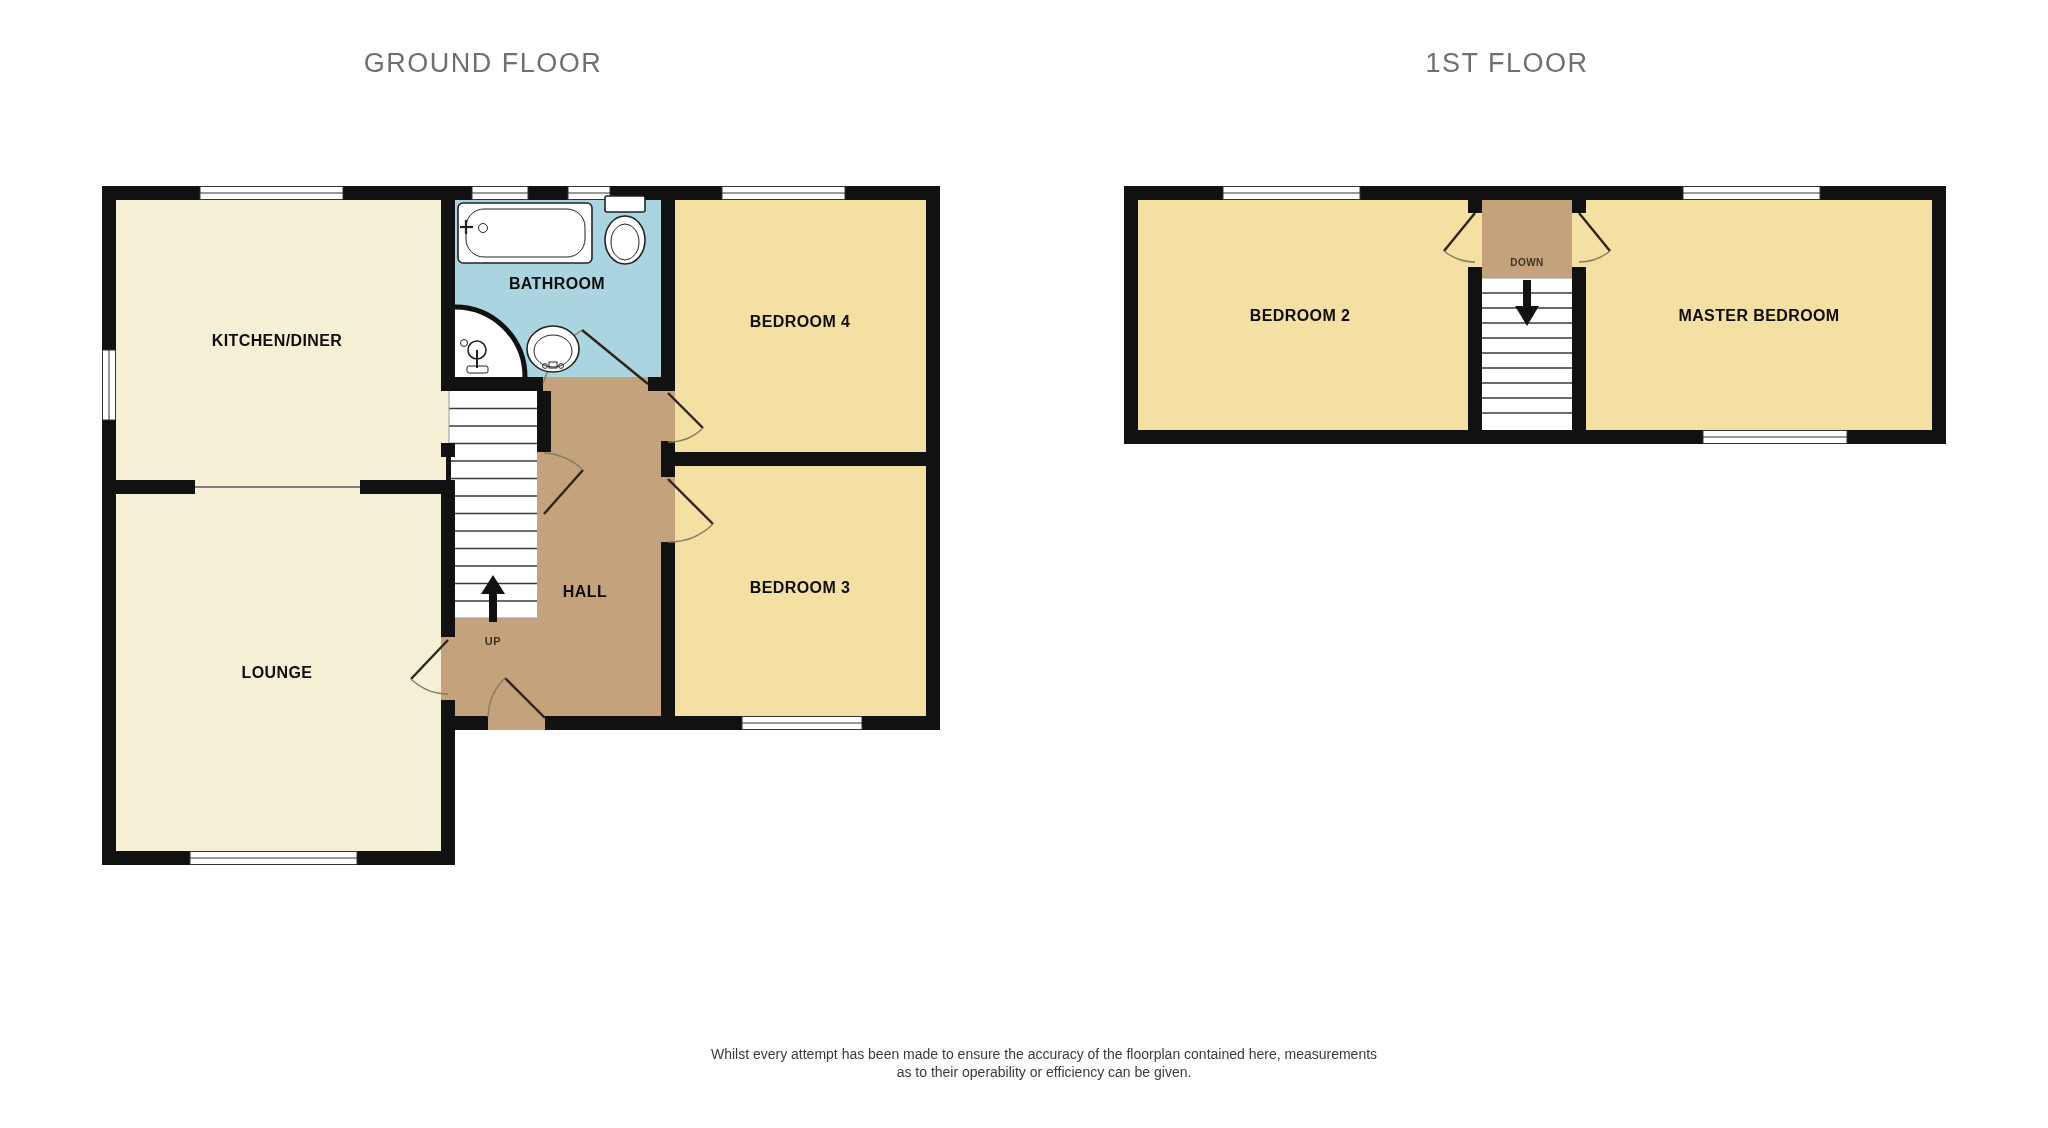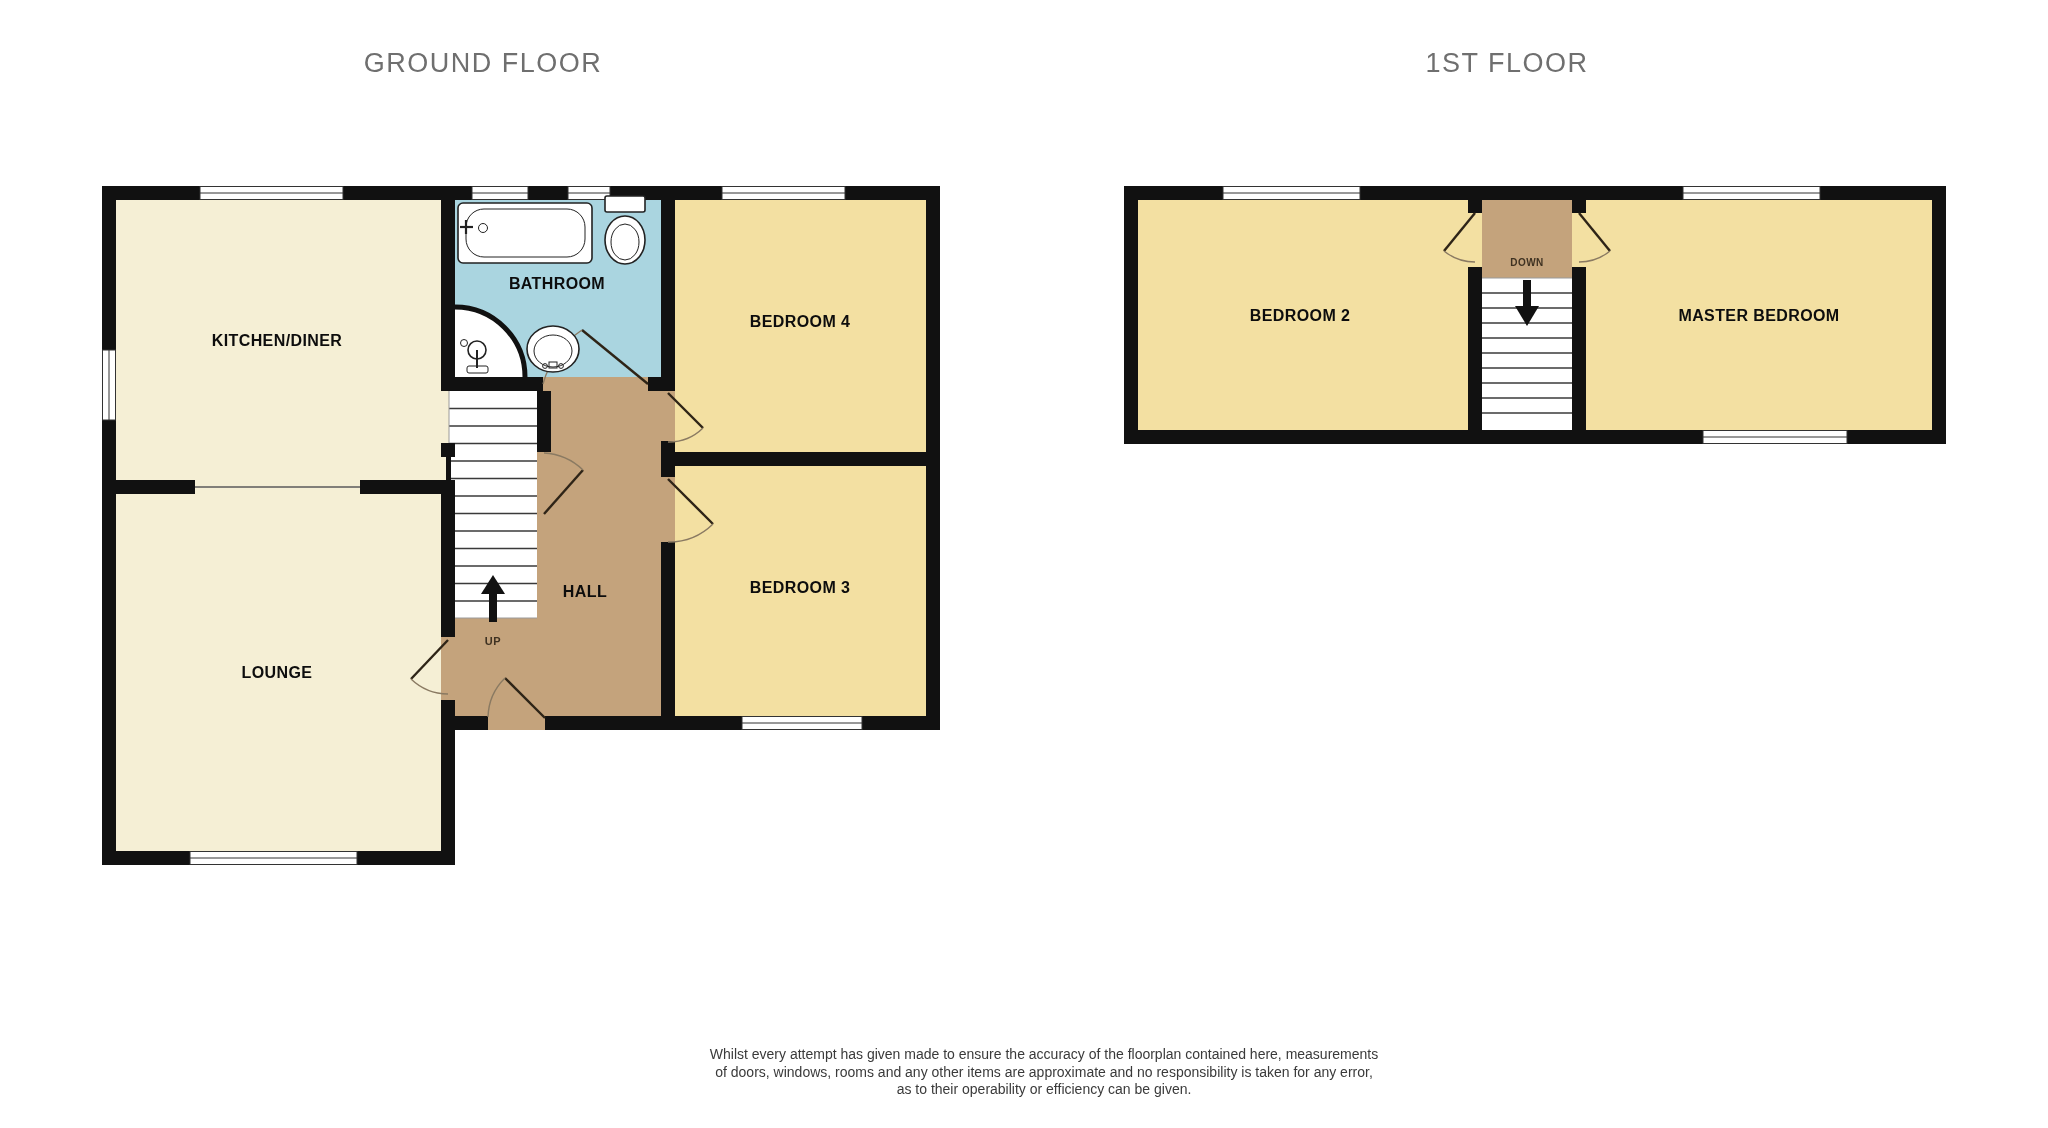--- a/index.html
+++ b/index.html
@@ -284,18 +284,17 @@
     <text class="room-label" x="1300" y="321">BEDROOM 2</text>
     <text class="room-label" x="1759" y="321">MASTER BEDROOM</text>
     <text class="stair-label" x="1527" y="266" style="font-size:10px;">DOWN</text>
   </g>
 
   <text class="floor-title" x="483" y="72">GROUND FLOOR</text>
   <text class="floor-title" x="1507" y="72">1ST FLOOR</text>
 </svg>
 
 <div id="disclaimer">
-  <div>Whilst every attempt has given made to ensure the accuracy of the floorplan contained here, measurements</div>
-  <div>of doors, windows, rooms and any other items are approximate and no responsibility is taken for any error,</div>
+  <div>Whilst every attempt has been made to ensure the accuracy of the floorplan contained here, measurements</div>
   <div>as to their operability or efficiency can be given.</div>
 
 </div>
 </div>
 
 </body></html>

